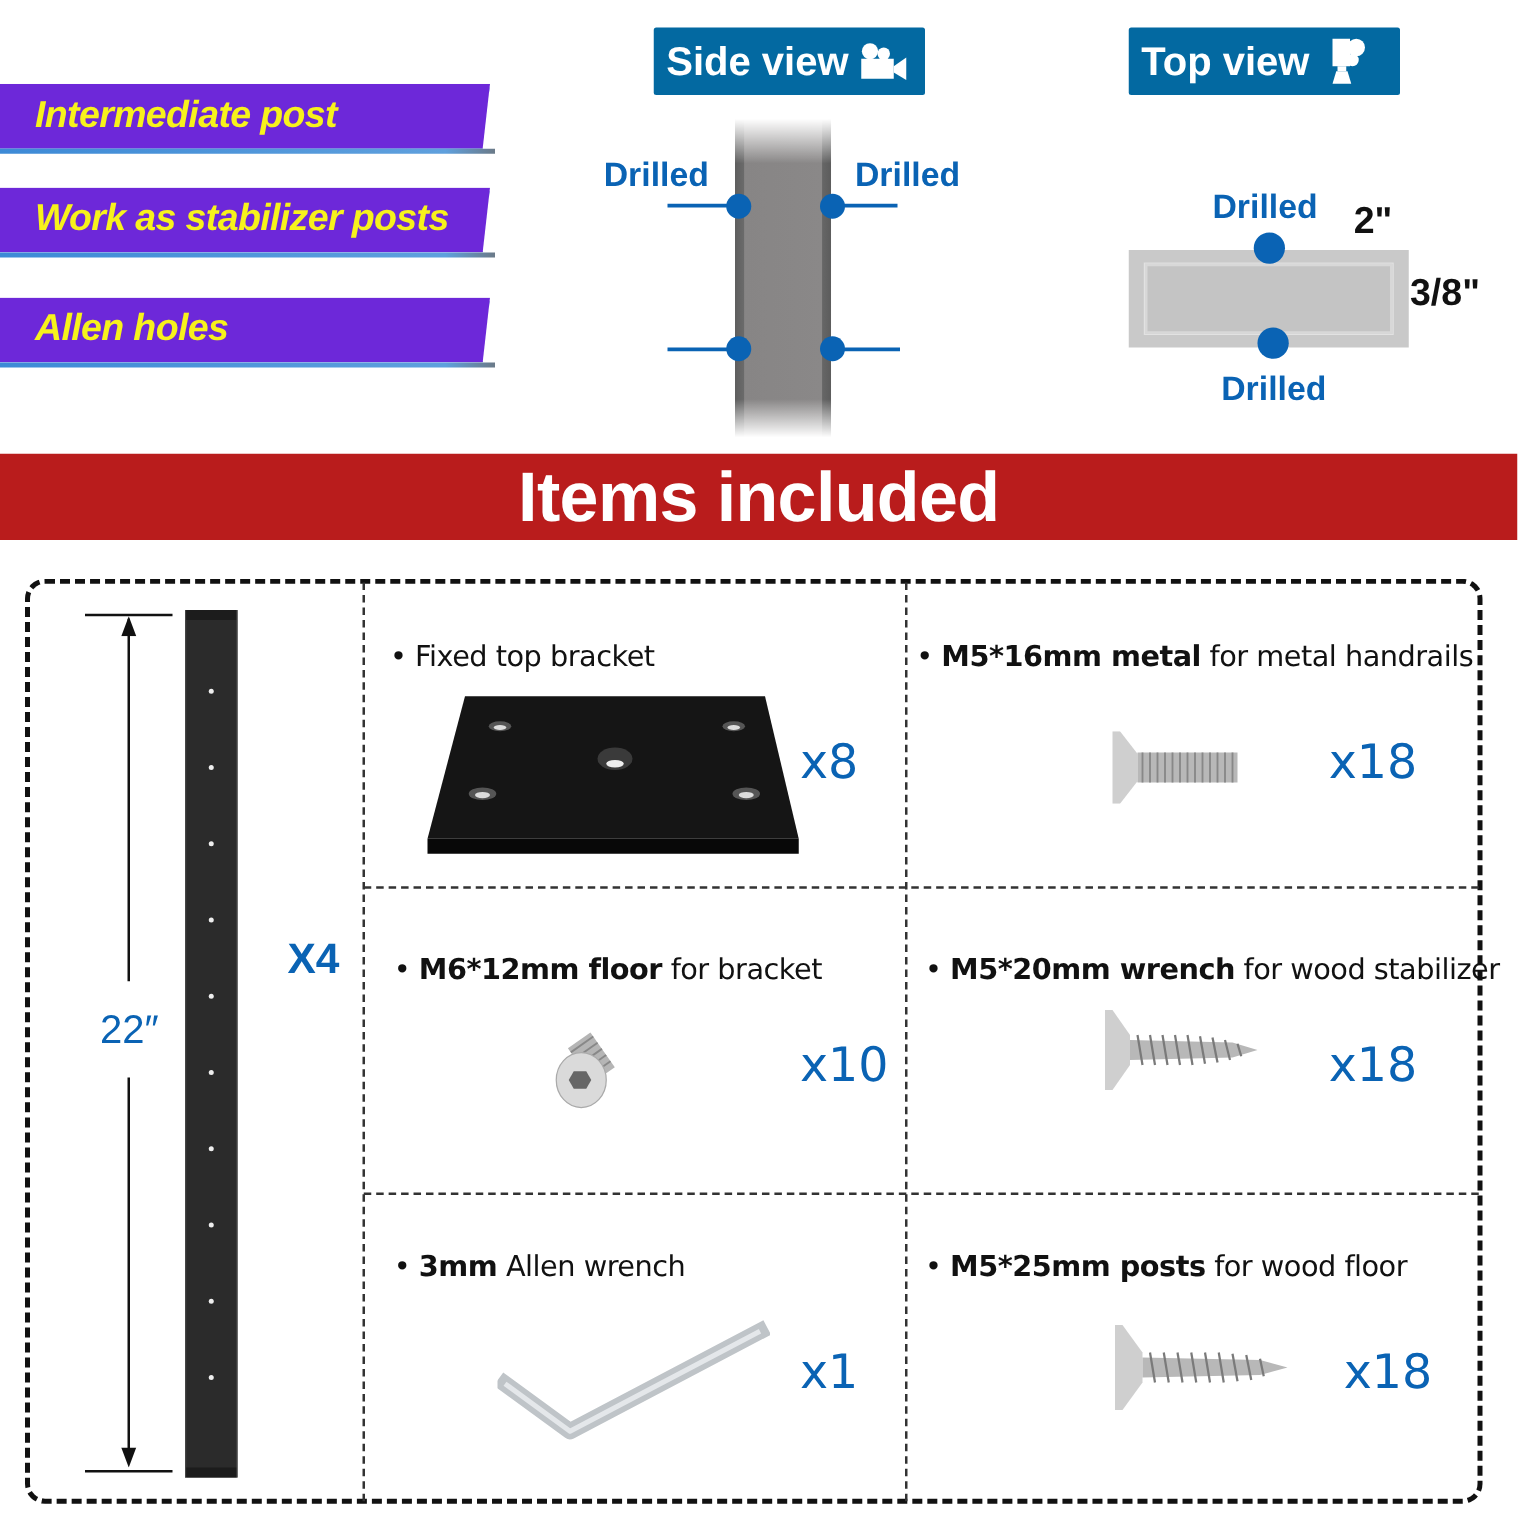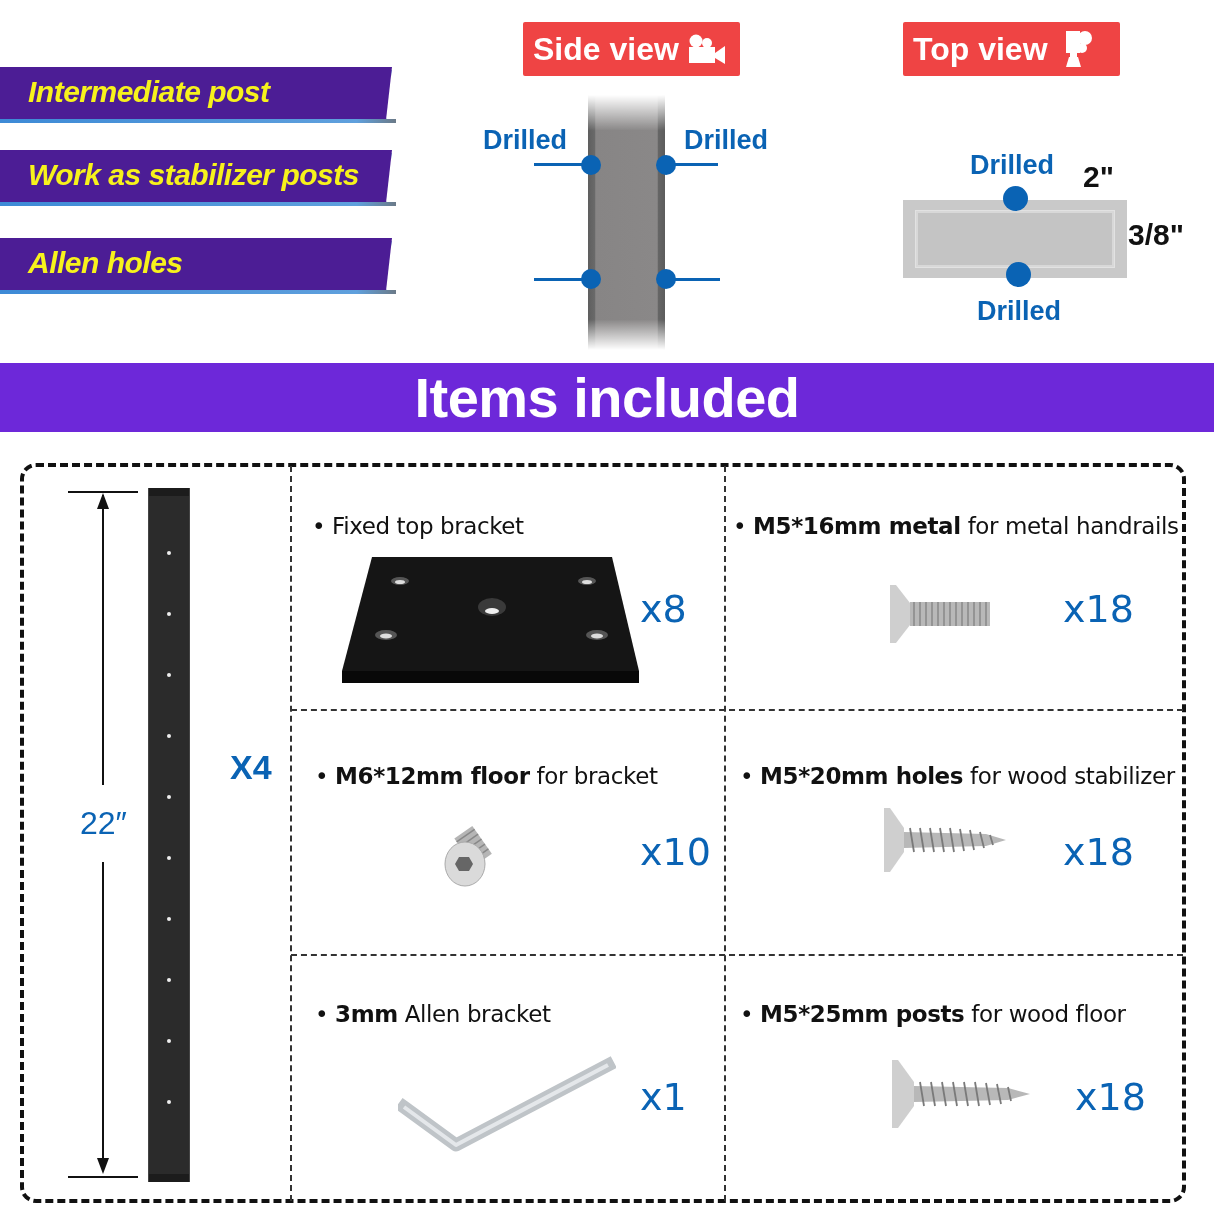--- a/index.html
+++ b/index.html
@@ -5,37 +5,37 @@
   html, body { margin: 0; padding: 0; }
   body {
     width: 1214px; height: 1214px; background: #ffffff; position: relative; overflow: hidden;
     font-family: "Liberation Sans", "DejaVu Sans", sans-serif;
   }
   .abs { position: absolute; }
 
   
   .banner {
     position: absolute; left: 0; height: 52px; width: 392px;
-    background: #4c1d95;
+    background: #6d28d9;
     clip-path: polygon(0 0, 100% 0, 98.5% 100%, 0 100%);
     box-shadow: 0 3px 0 #4a90d6;
   }
   .banner-shadow {
     position: absolute; left: 0; height: 4px; width: 396px;
     background: linear-gradient(90deg, #3d8ad6, #5fa0dd 90%, #6b7a88);
   }
   .banner-text {
     position: absolute; left: 28px; top: 50%; transform: translateY(-52%);
     color: #f7f21c; font-weight: bold; font-style: italic; font-size: 30px; letter-spacing: -0.5px;
     white-space: nowrap;
   }
 
   
   .view-header {
-    position: absolute; height: 54px; background: #ef4444; border-radius: 2px;
+    position: absolute; height: 54px; background: #0369a1; border-radius: 2px;
     color: #fff; font-weight: bold; font-size: 32px; display: flex; align-items: center;
     padding: 0 10px; box-sizing: border-box; white-space: nowrap;
   }
   .view-header .icon { margin-left: 8px; display: inline-flex; }
 
   .drilled { position: absolute; color: #0a63b4; font-weight: bold; font-size: 27px; }
   .dim { position: absolute; color: #111; font-weight: bold; font-size: 30px; }
 
   .dot { position: absolute; width: 20px; height: 20px; border-radius: 50%; background: #0a63b4; }
   .leader { position: absolute; height: 3px; background: #0a63b4; }
@@ -54,21 +54,21 @@
     background: #c9c9c9; box-sizing: border-box;
   }
   .top-rect-inner {
     position: absolute; left: 12px; top: 10px; right: 12px; bottom: 10px;
     background: #c4c4c4; border: 1px solid #e2e2e2;
     box-shadow: inset 0 0 0 2px #d8d8d8;
   }
 
   
   .items-bar {
-    position: absolute; left: 0; top: 363px; width: 1214px; height: 69px; background: #6d28d9;
+    position: absolute; left: 0; top: 363px; width: 1214px; height: 69px; background: #b91c1c;
     color: #fff; font-size: 56px; font-weight: bold; text-align: center; line-height: 69px; letter-spacing: -0.5px;
   }
 
   
   .items-box {
     position: absolute; left: 20px; top: 463px; width: 1166px; height: 740px;
     border: 4px dashed #111; border-radius: 16px; box-sizing: border-box;
   }
   .vdiv { position: absolute; width: 0; border-left: 2px dashed #333; }
   .hdiv { position: absolute; height: 0; border-top: 2px dashed #333; }
@@ -256,41 +256,41 @@
       <line x1="28" y1="30" x2="50" y2="30"></line>
         <line x1="28" y1="36" x2="50" y2="36"></line>
     </g>
   </g>
   <ellipse cx="25" cy="44" rx="20" ry="22" fill="#dadada" stroke="#aaa"></ellipse>
   <polygon points="19,37 29,37 33,44 29,51 19,51 15,44" fill="#666"></polygon>
 </svg>
 <span class="qty" style="left:640px; top:830px;">x10</span>
 
 <div class="cell-label" style="left:740px; top:733px;">
-  <span>•</span> <b>M5*20mm holes</b><span> for wood stabilizer</span>
+  <span>•</span> <b>M5*20mm wrench</b><span> for wood stabilizer</span>
 </div>
 <svg class="abs" style="left:882px; top:808px;" width="126" height="64" viewBox="0 0 126 64">
   <polygon points="2,0 8,0 22,20 22,44 8,64 2,64" fill="#cfcfcf"></polygon>
   <polygon points="22,24 104,26 124,32 104,38 22,40" fill="#b8b8b8"></polygon>
   <g stroke="#7a7a7a" stroke-width="1.8">
     <line x1="28" y1="20" x2="32" y2="44"></line>
       <line x1="38" y1="20" x2="42" y2="44"></line>
       <line x1="48" y1="20" x2="52" y2="44"></line>
     <line x1="58" y1="20" x2="62" y2="44"></line>
       <line x1="68" y1="20" x2="72" y2="44"></line>
       <line x1="78" y1="21" x2="82" y2="43"></line>
     <line x1="88" y1="22" x2="92" y2="42"></line>
       <line x1="98" y1="24" x2="102" y2="40"></line>
       <line x1="108" y1="27" x2="111" y2="37"></line>
   </g>
 </svg>
 <span class="qty" style="left:1063px; top:830px;">x18</span>
 
 <div class="cell-label" style="left:315px; top:971px;">
-  <span>•</span> <b>3mm</b><span> Allen bracket</span>
+  <span>•</span> <b>3mm</b><span> Allen wrench</span>
 </div>
 <svg class="abs" style="left:398px; top:1055px;" width="218" height="102" viewBox="0 0 218 102">
   <path d="M6,52 L58,90 L210,10" fill="none" stroke="#bfc4c8" stroke-width="13" stroke-linejoin="round" stroke-linecap="square"></path>
   <path d="M6,52 L58,90 L210,10" fill="none" stroke="#e4e7ea" stroke-width="4" stroke-linejoin="round"></path>
 </svg>
 <span class="qty" style="left:640px; top:1075px;">x1</span>
 
 <div class="cell-label" style="left:740px; top:971px;">
   <span>•</span> <b>M5*25mm posts</b><span> for wood floor</span>
 </div>

